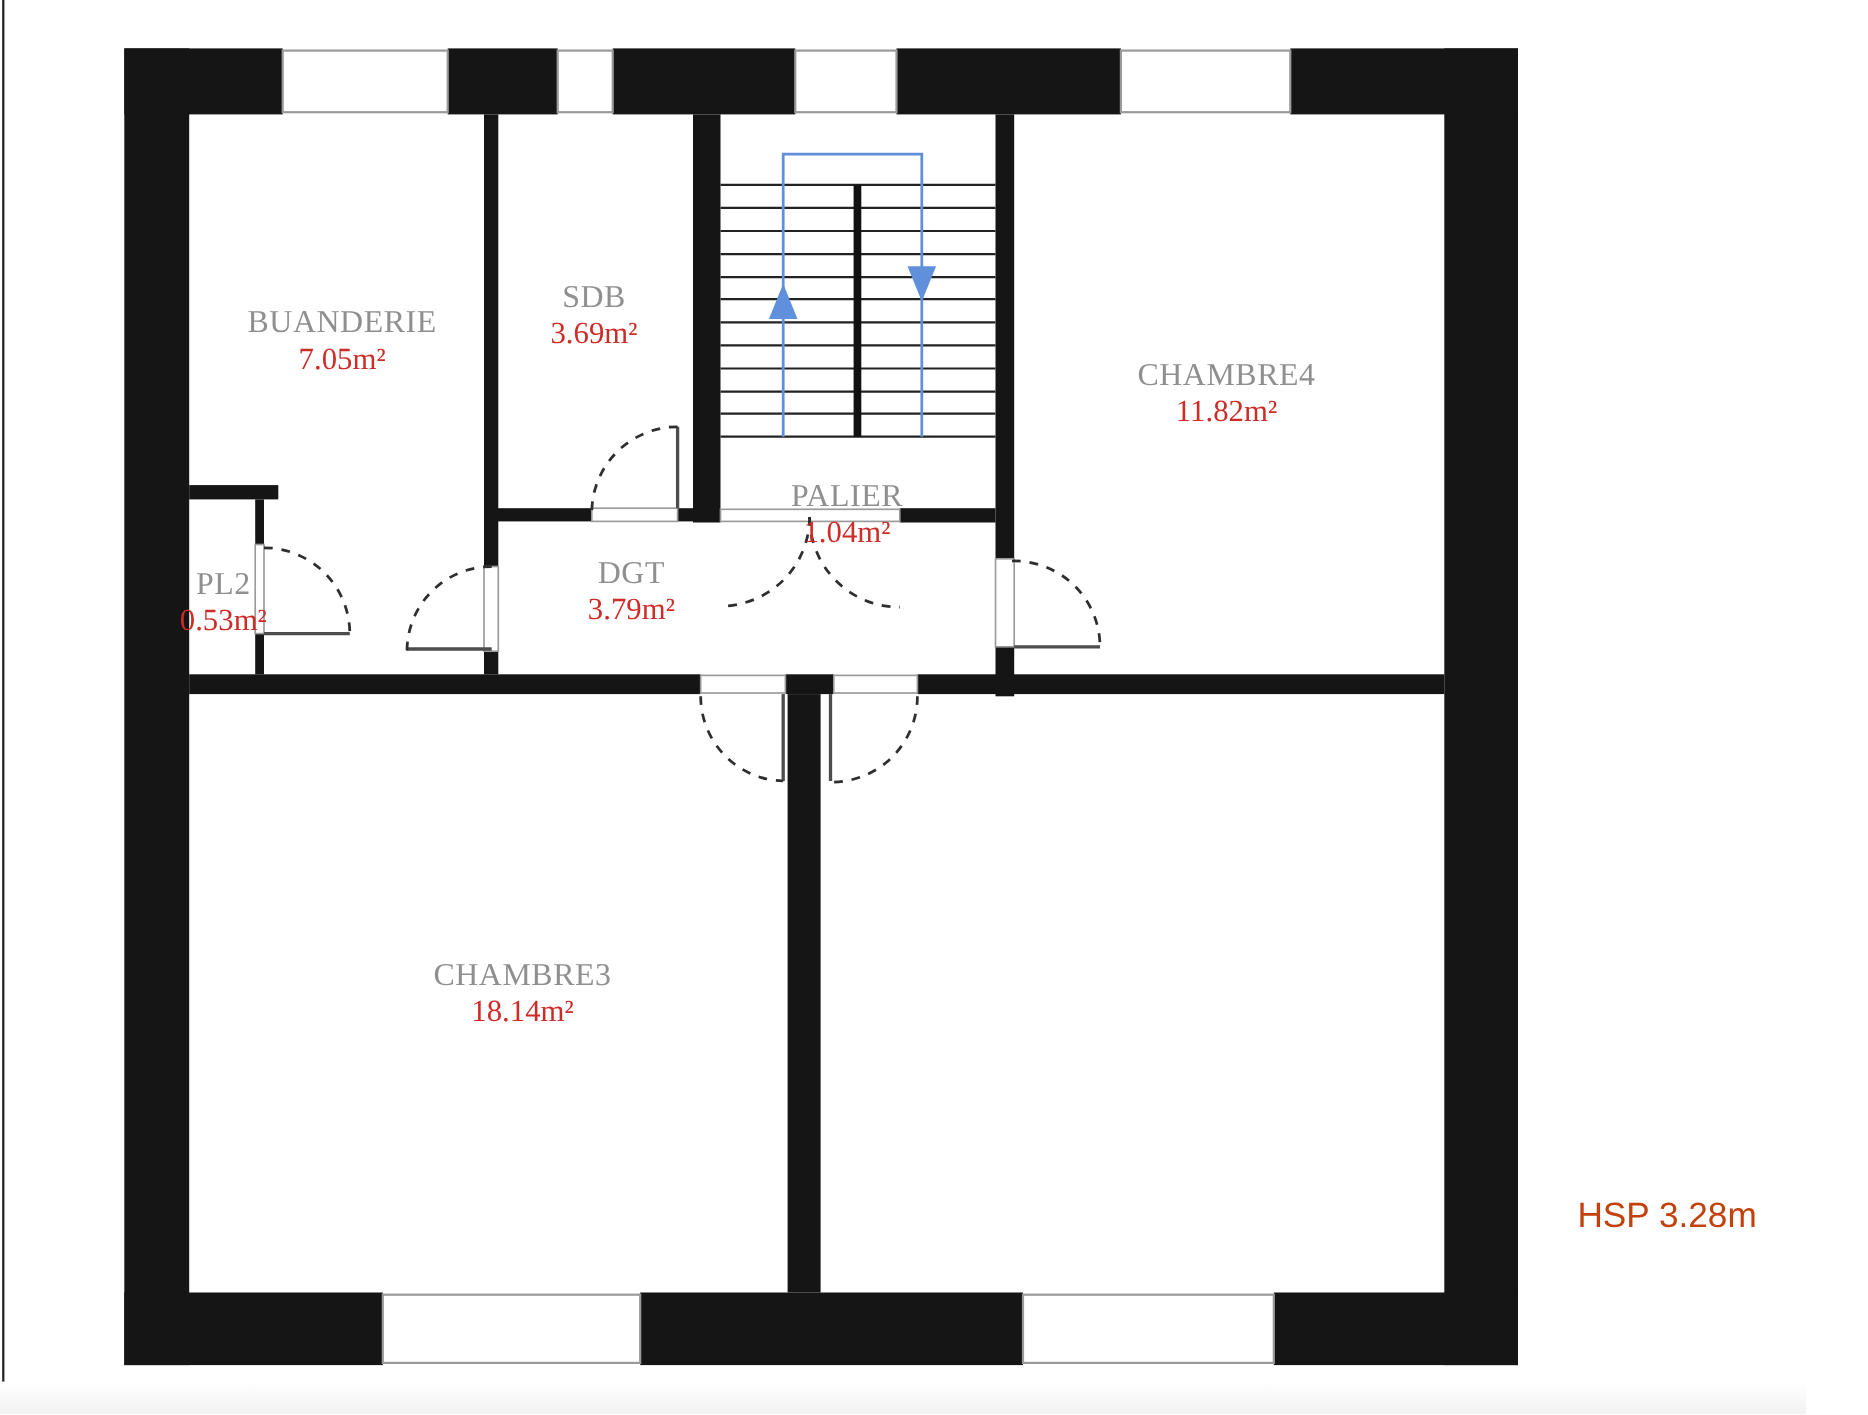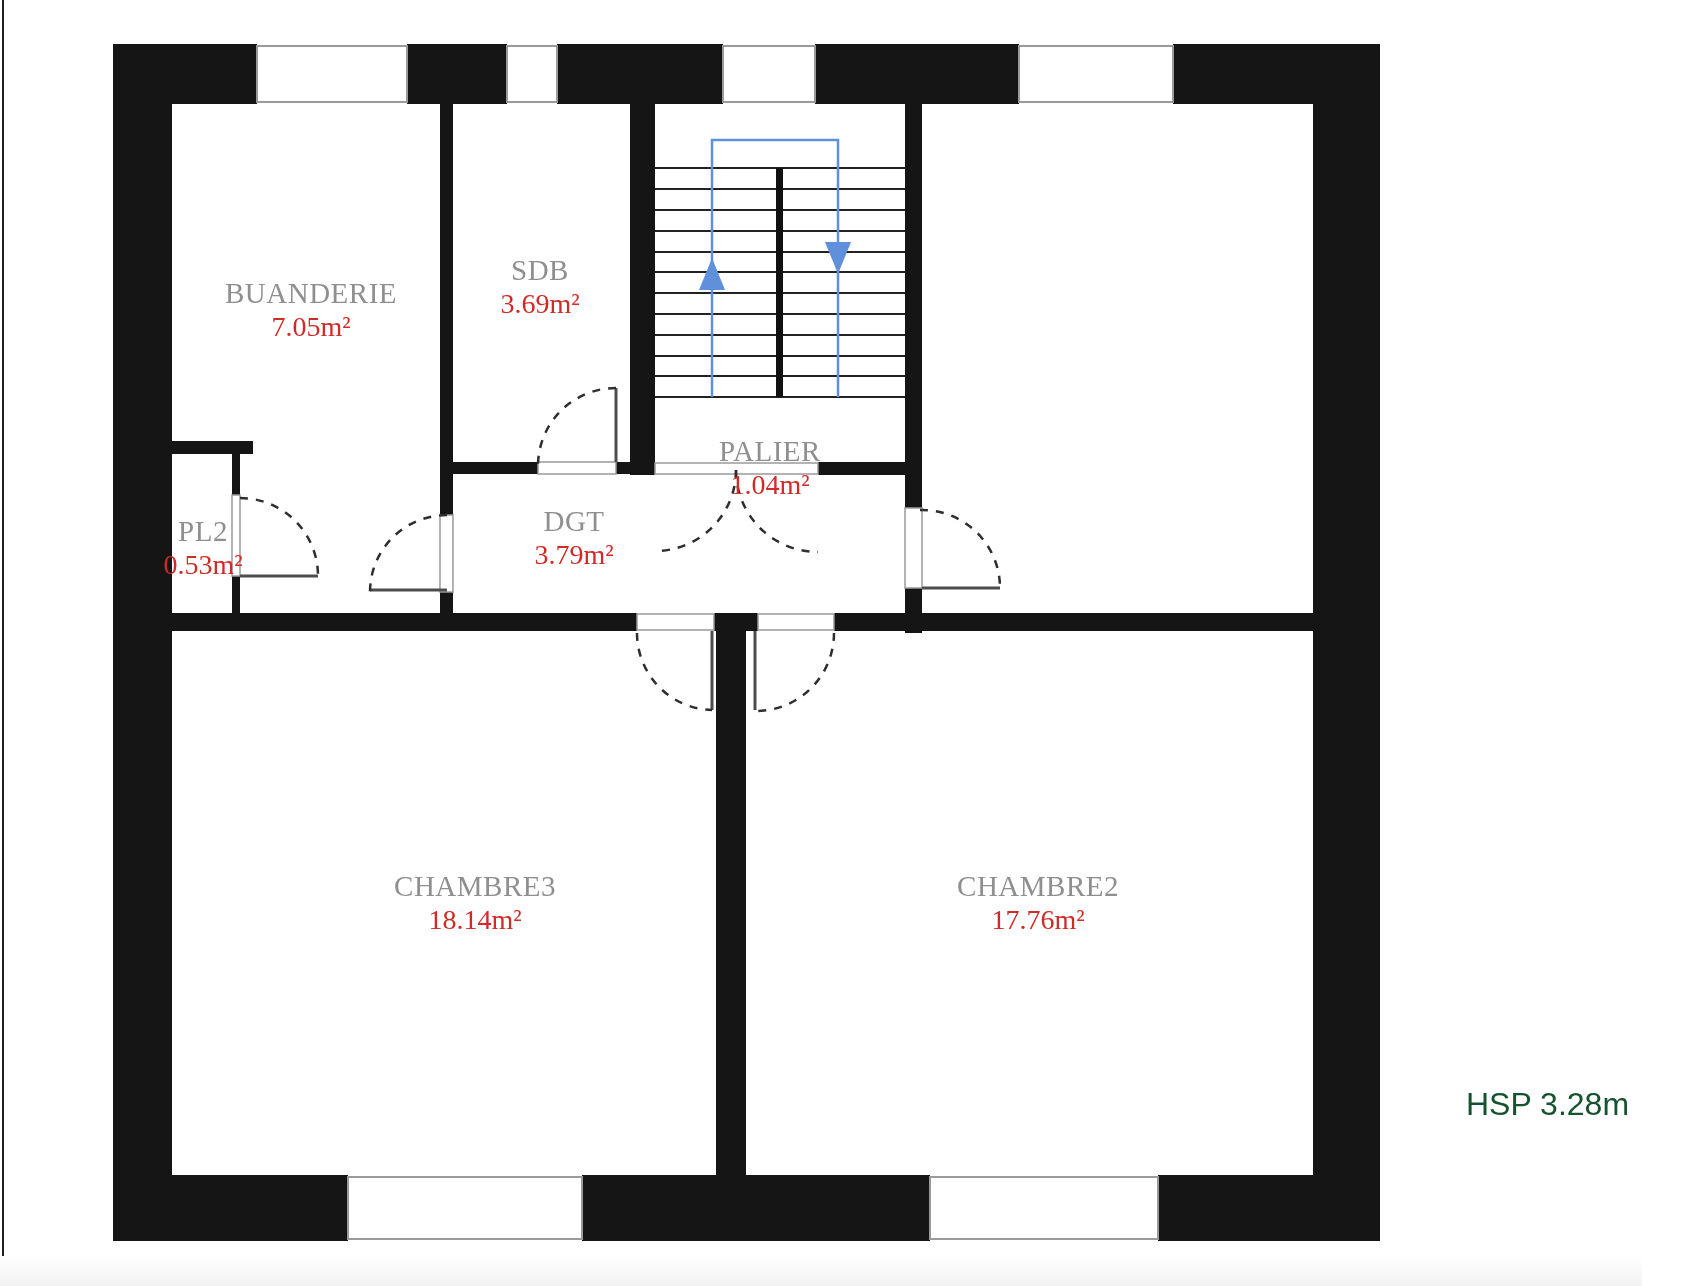--- a/index.html
+++ b/index.html
@@ -24,25 +24,25 @@
     color:#8f8f8f;
     letter-spacing:0.5px;
   }
   .room-area{
     font-size:28px;
     line-height:33px;
     color:#cf2b27;
   }
   .hsp-note{
     position:absolute;
-    left:1466px;
+    left:1434px;
     top:1086px;
     font-family:"Liberation Sans", sans-serif;
     font-size:32px;
-    color:#14532d;
+    color:#c2410c;
     white-space:nowrap;
   }
   .page-edge{
     position:absolute;left:2px;top:0;width:2px;height:1262px;background:#1f1f1f;
   }
   .bottom-fade{
     position:absolute;left:0;bottom:0;width:100%;height:30px;
     background:linear-gradient(#ffffff,#f2f2f3);
   }
 </style>
@@ -163,38 +163,38 @@
   <div class="room-label" style="left:540px;top:254px;">
     <div class="room-name">SDB</div>
     <div class="room-area">3.69m²</div>
   </div>
 
   <div class="room-label" style="left:770px;top:399px;margin-top:36px;">
     <div class="room-name">PALIER</div>
     <div class="room-area">1.04m²</div>
   </div>
 
+  <div class="room-label" style="left:1115px;top:325px;">
+    <div class="room-name">CHAMBRE4</div>
+    <div class="room-area">11.82m²</div>
+  </div>
 
   <div class="room-label" style="left:203px;top:499px;margin-top:16px;">
     <div class="room-name">PL2</div>
     <div class="room-area">0.53m²</div>
   </div>
 
   <div class="room-label" style="left:574px;top:505px;text-align:center;">
     <div class="room-name">DGT</div>
     <div class="room-area">3.79m²</div>
   </div>
 
   <div class="room-label" style="left:458px;top:870px;margin-left:17px;">
     <div class="room-name">CHAMBRE3</div>
     <div class="room-area">18.14m²</div>
   </div>
 
-  <div class="room-label" style="left:1038px;top:870px;">
-    <div class="room-name">CHAMBRE2</div>
-    <div class="room-area">17.76m²</div>
-  </div>
 
   <div class="hsp-note">HSP 3.28m</div>
 
   <div class="page-edge"></div>
   <div class="bottom-fade"></div>
 </div>
 
 </body></html>

